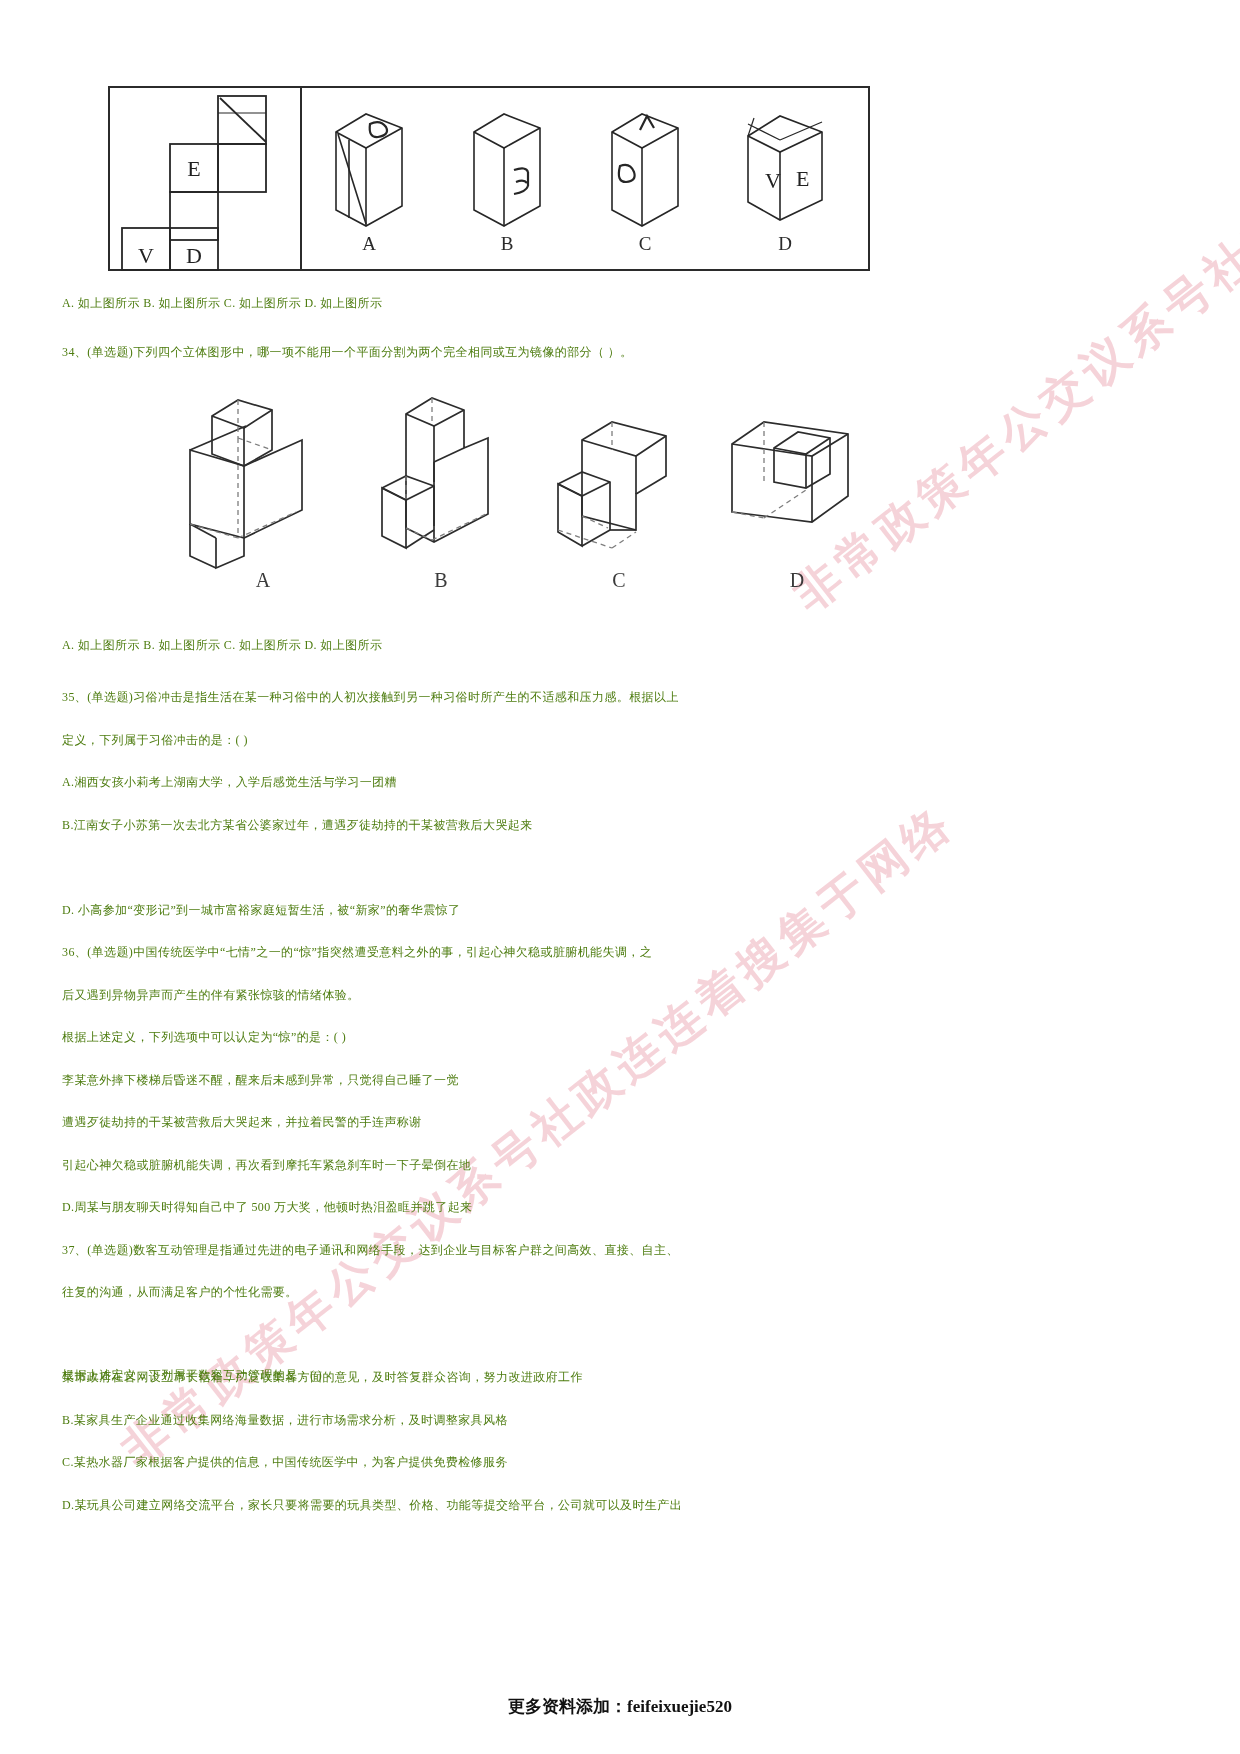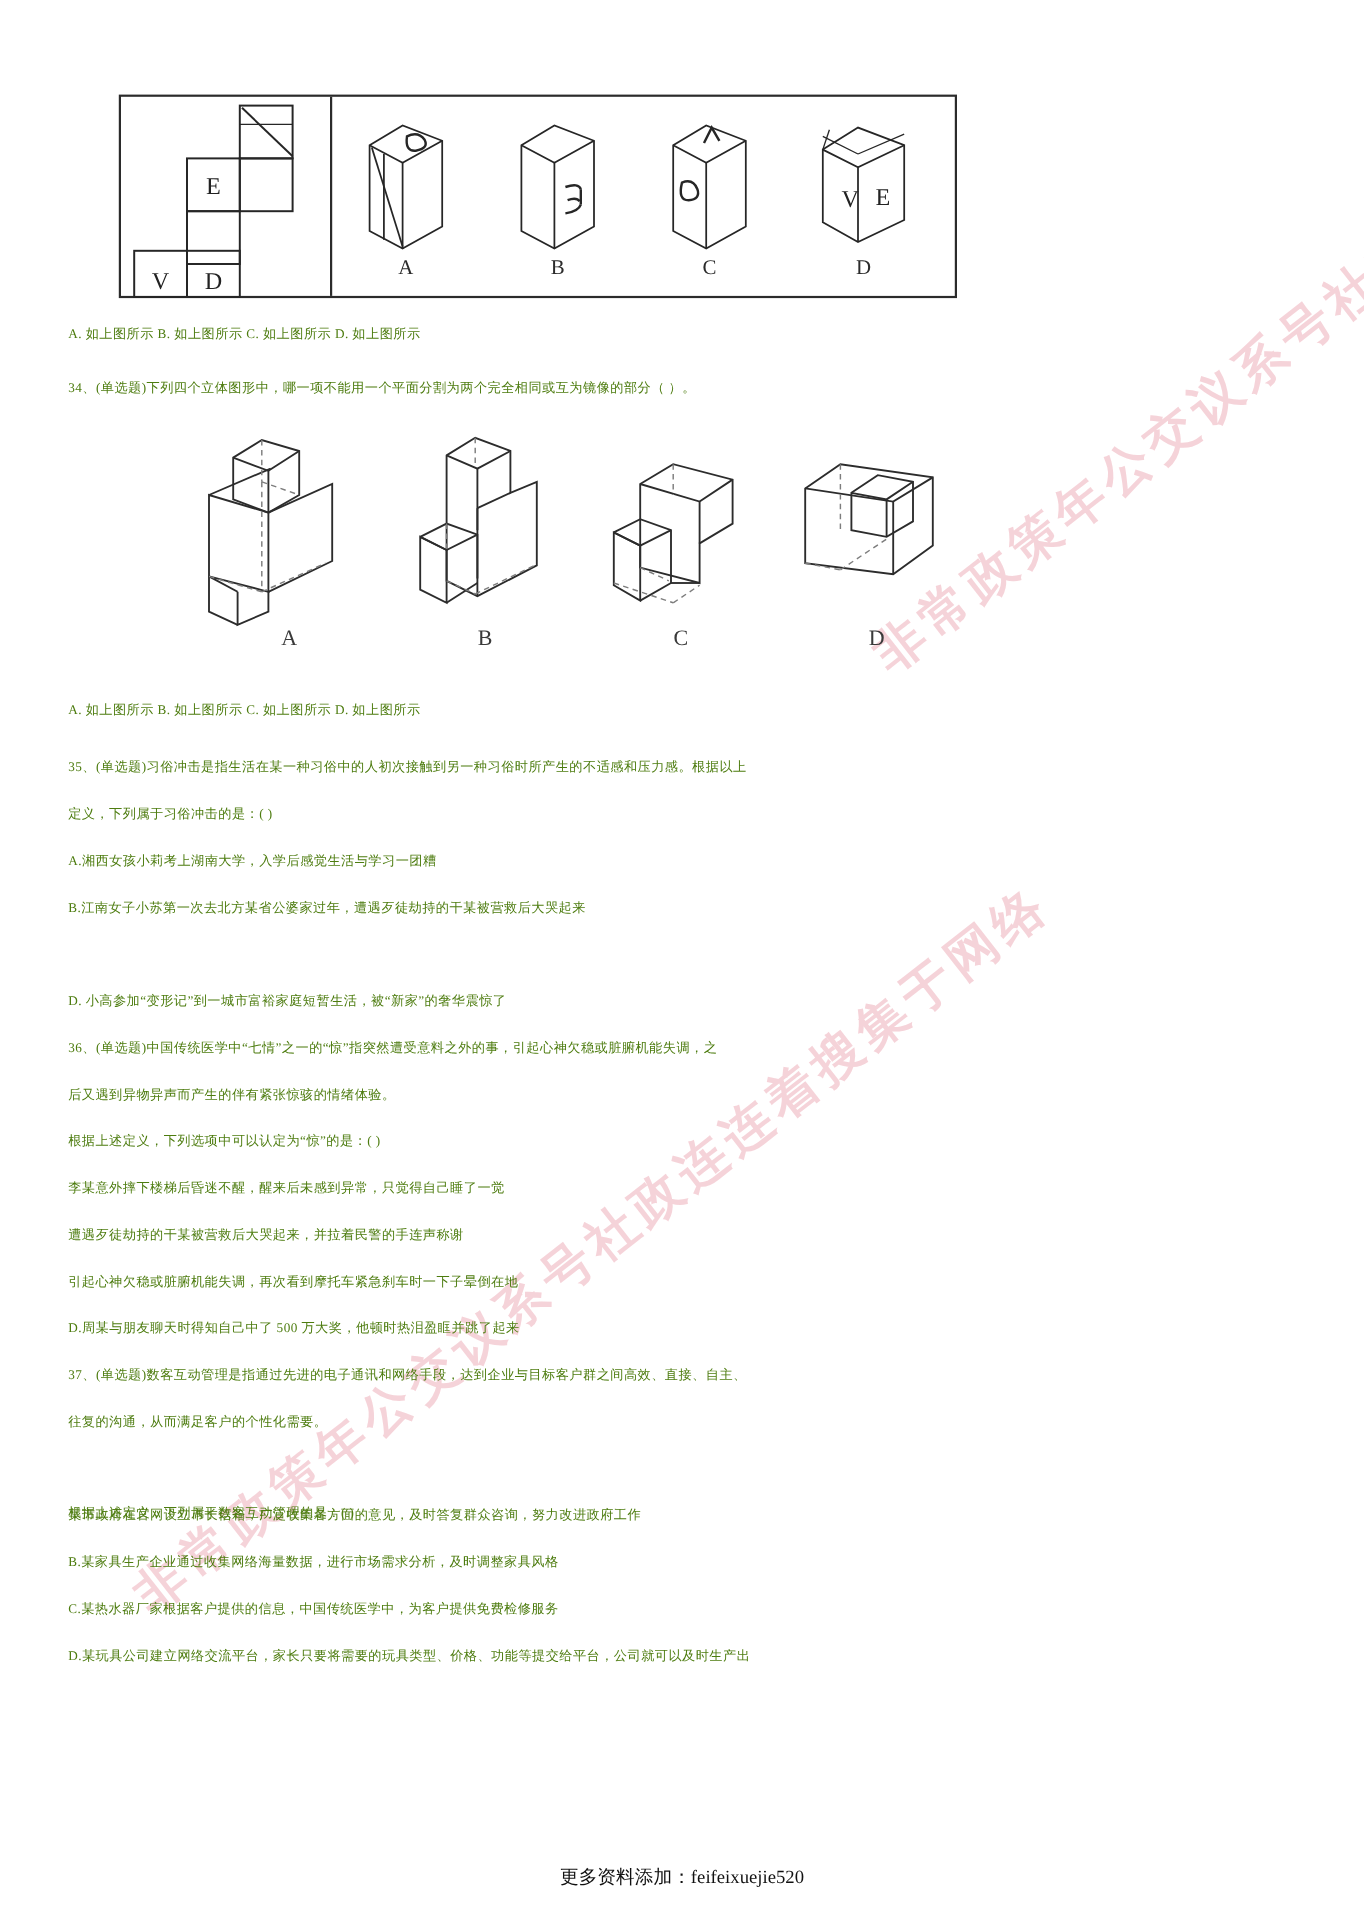--- a/index.html
+++ b/index.html
@@ -120,21 +120,21 @@
   }
   .line.cjk { letter-spacing: .4px; }
 
   .footer {
     position: absolute;
     left: 0;
     bottom: 36px;
     width: 100%;
     text-align: center;
     font-size: 17px;
-    font-weight: 400;
+    font-weight: 700;
     color: #111;
     font-family: "Liberation Serif", serif;
   }
   .footer .mono {
     font-family: "Liberation Serif", serif;
   }
 
   svg { display: block; overflow: visible; }
 </style>
 </head>

